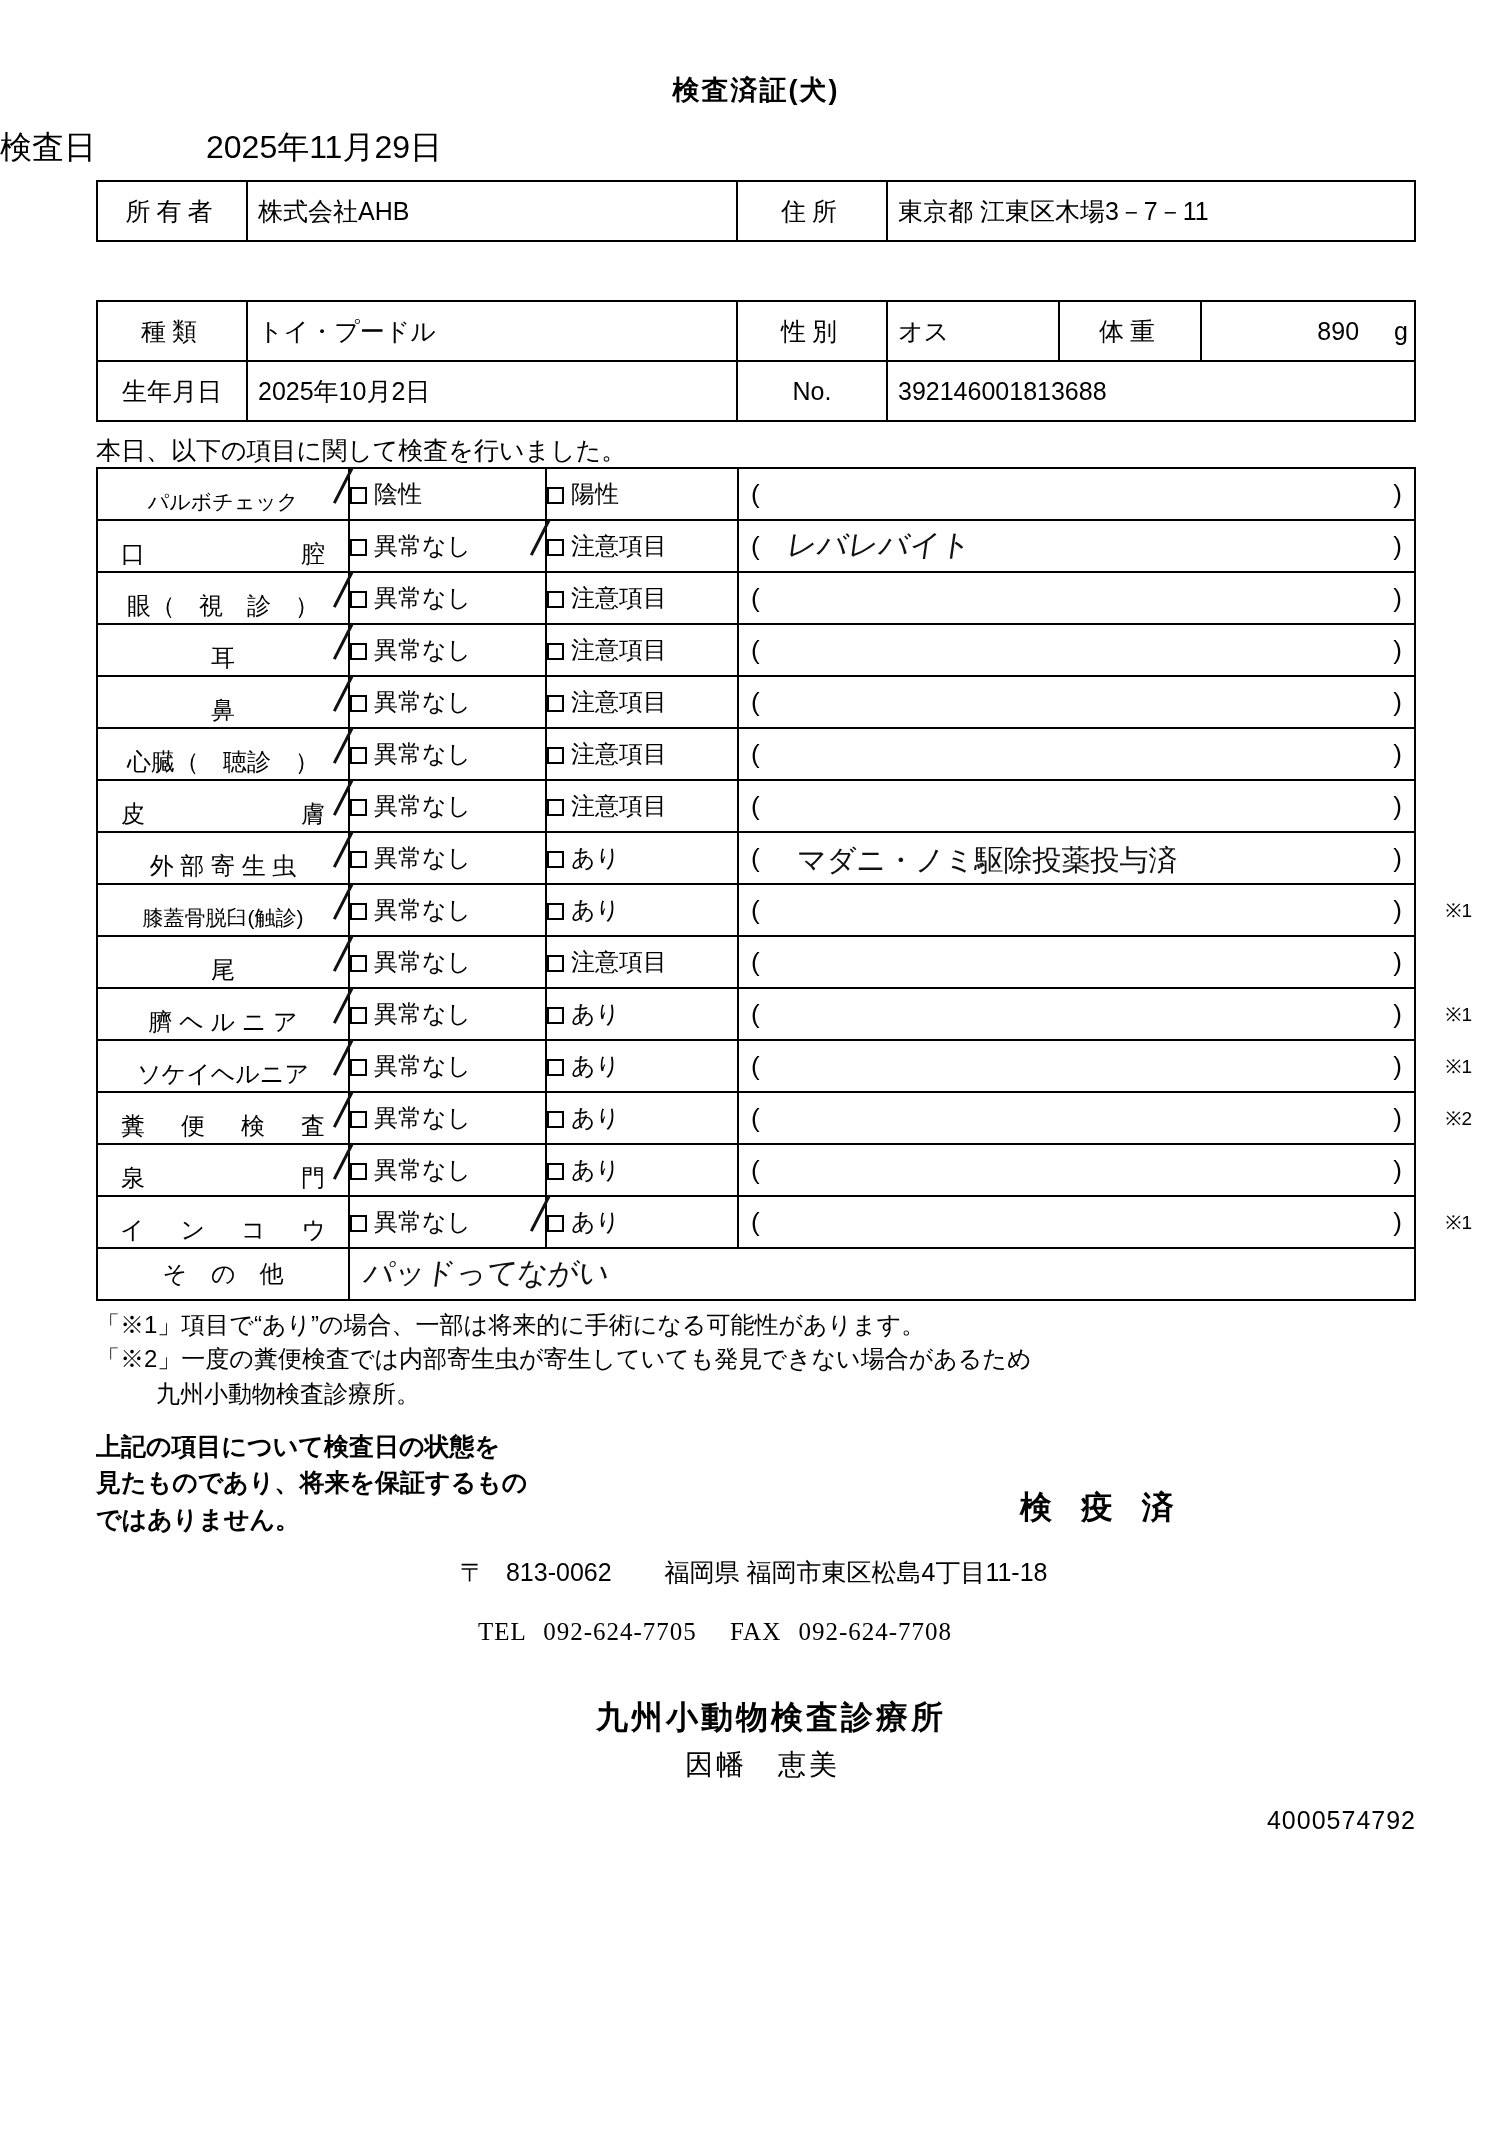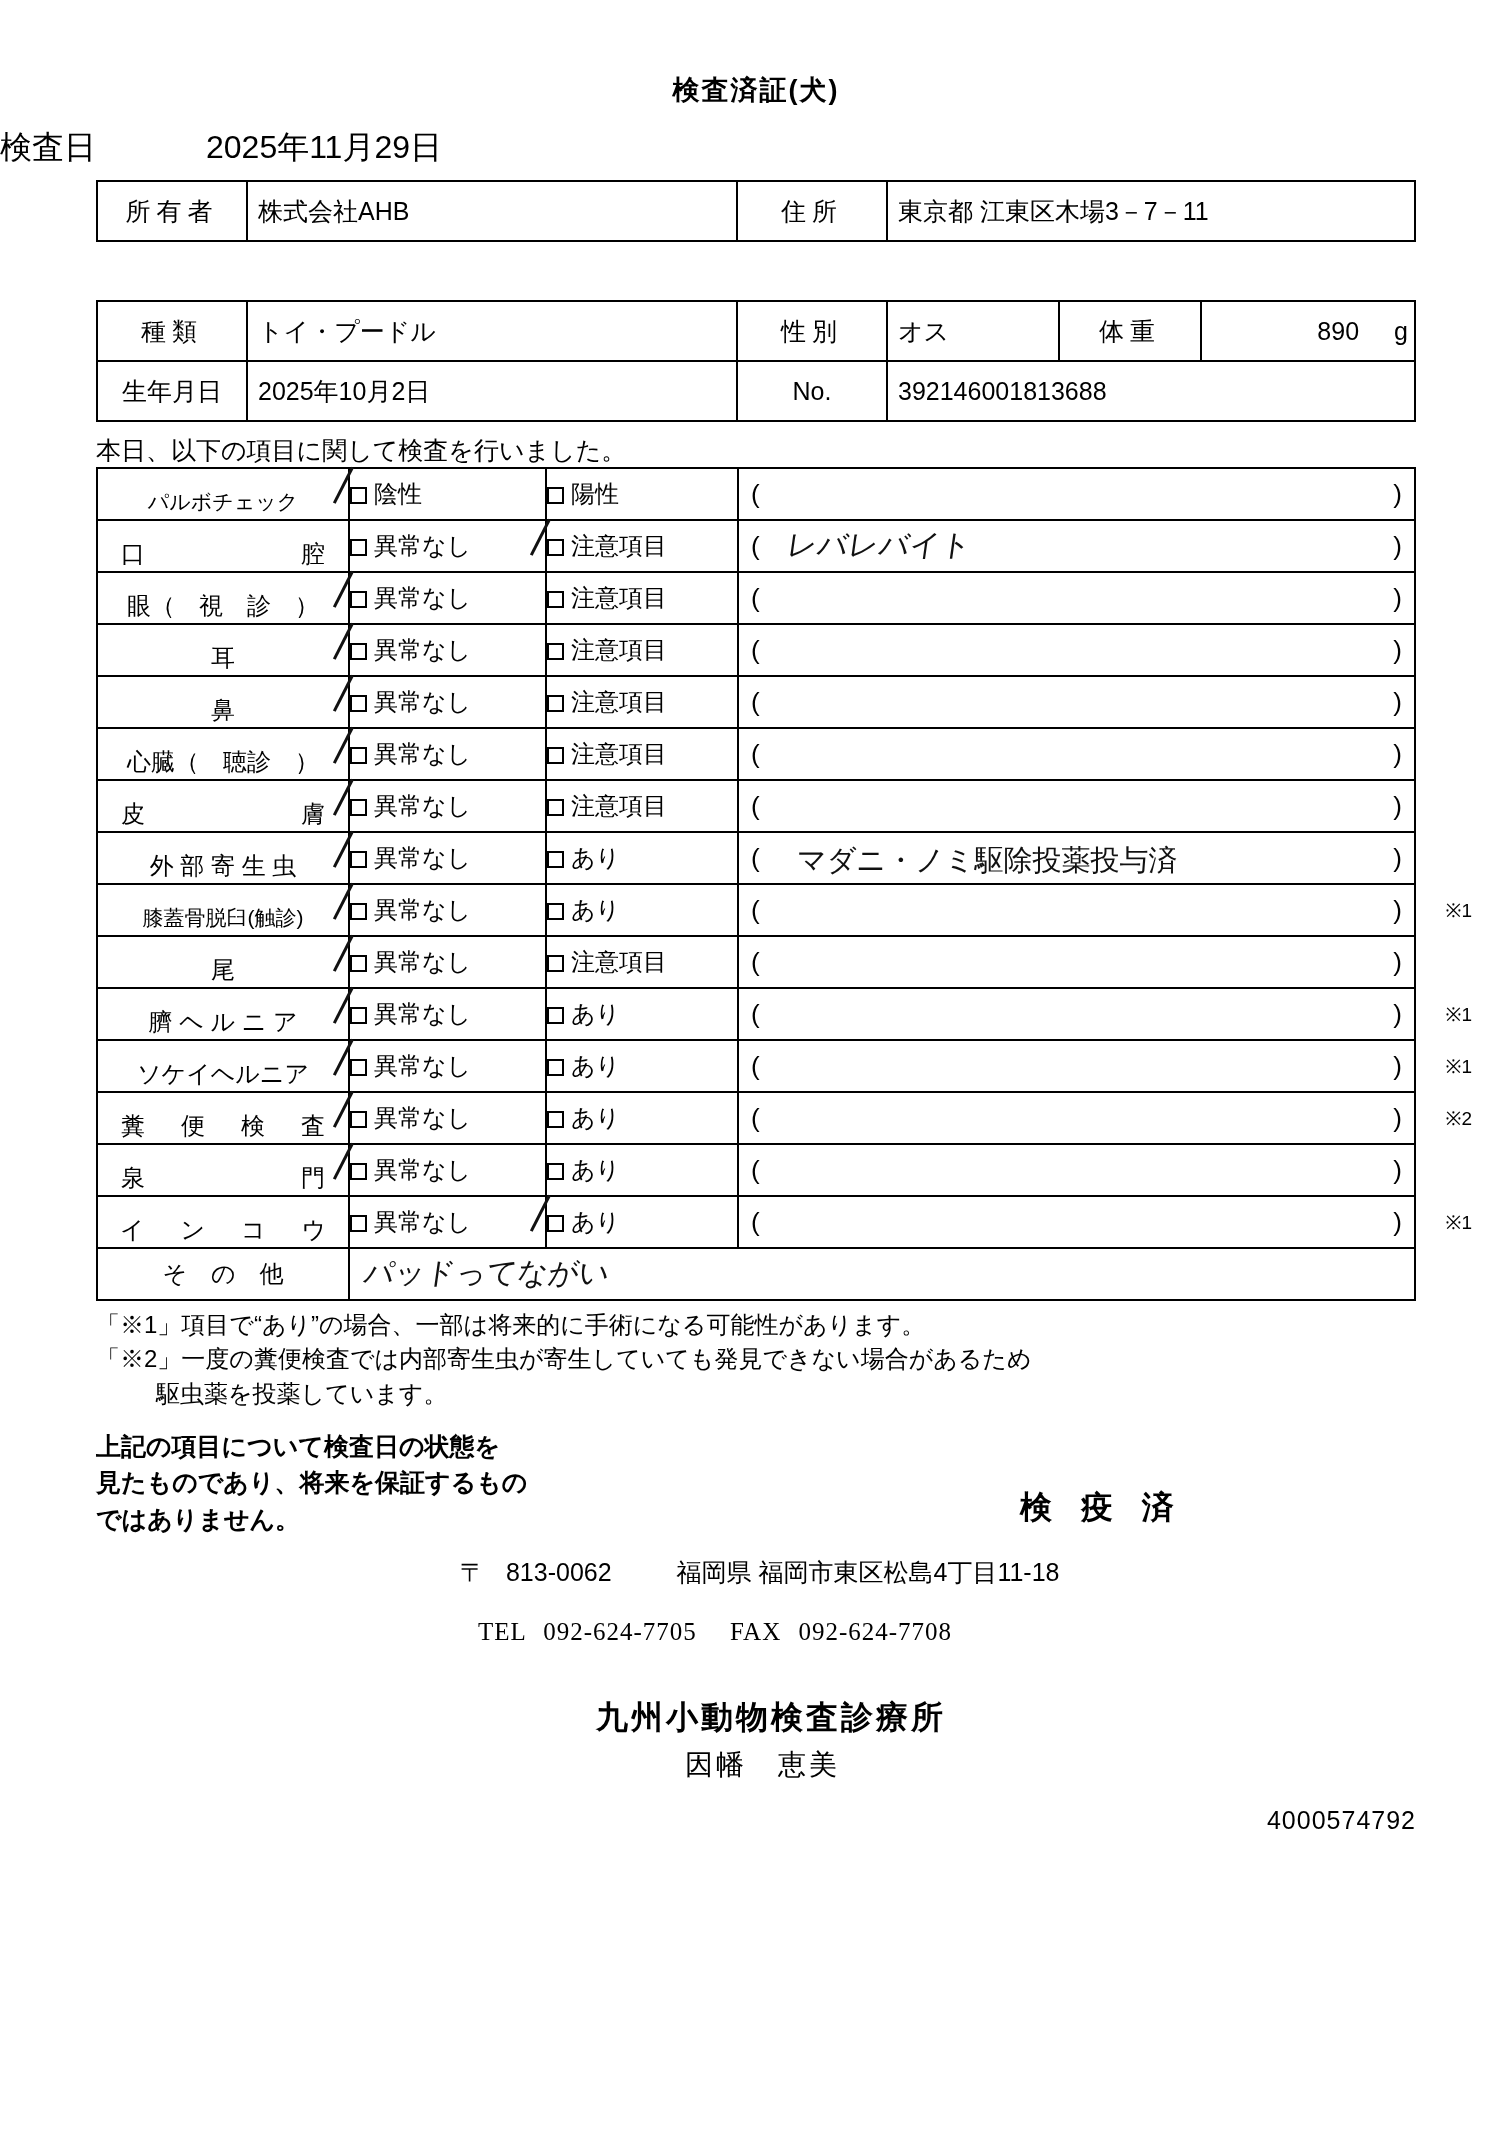--- a/index.html
+++ b/index.html
@@ -196,21 +196,21 @@
     letter-spacing: 10px;
   }
   .addr {
     position: absolute;
     left: 460px;
     top: 128px;
     font-size: 25px;
     white-space: nowrap;
   }
   .addr .zip-sym { margin-right: 14px; }
-  .addr .zip { margin-right: 58px; }
+  .addr .zip { margin-right: 46px; }
   .tel {
     position: absolute;
     left: 478px;
     top: 190px;
     font-size: 25px;
     font-family: Liberation Serif, serif;
     letter-spacing: 1px;
   }
   .clinic {
     position: absolute;
@@ -449,21 +449,21 @@
       <td colspan="3" style="position:relative;">
         <span class="hand hand-slant" style="left:14px; top:4px; font-size:30px;">パッドってながい</span>
       </td>
     </tr>
   </tbody>
     </table>
 
   <div class="foot-notes">
     <div>「※1」項目で“あり”の場合、一部は将来的に手術になる可能性があります。</div>
     <div>「※2」一度の糞便検査では内部寄生虫が寄生していても発見できない場合があるため</div>
-    <div class="indent">駆虫薬を投薬しています。</div>
+    <div class="indent">九州小動物検査診療所。</div>
   </div>
 
   <div class="lower">
     <div class="disclaimer">
       <div>上記の項目について検査日の状態を</div>
       <div>見たものであり、将来を保証するもの</div>
       <div>ではありません。</div>
     </div>
 
     <div class="kenneki">検 疫 済</div>

